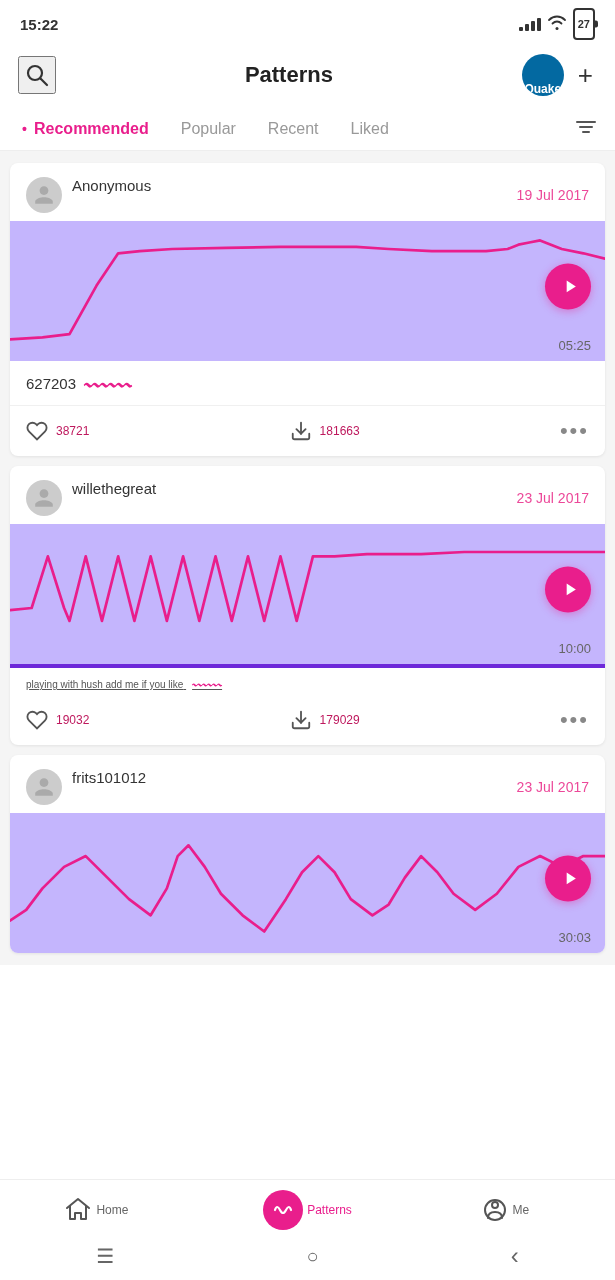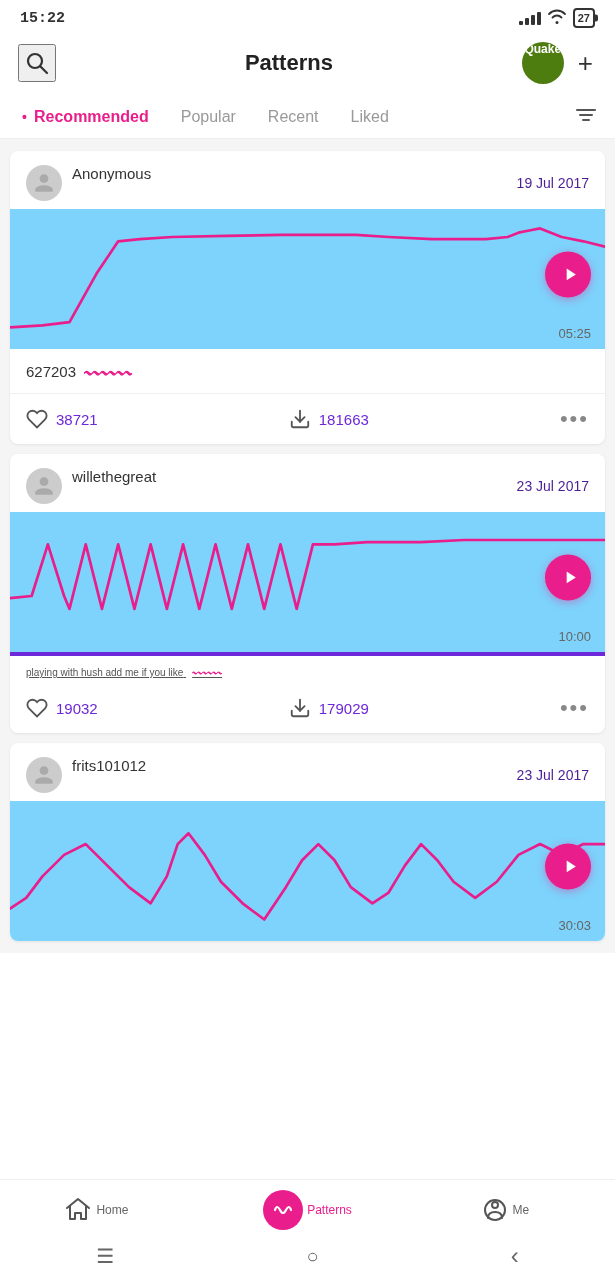--- a/index.html
+++ b/index.html
@@ -13,29 +13,29 @@
     }
 
     
     .status-bar {
       display: flex;
       justify-content: space-between;
       align-items: center;
       padding: 8px 20px 4px;
       background: #fff;
     }
-    .status-time { font-size: 15px; font-weight: 600; color: #333; font-family: Liberation Mono, monospace; }
+    .status-time { font-size: 15px; font-weight: 600; color: #333; }
     .status-icons { display: flex; align-items: center; gap: 6px; }
     .signal-bars { display: flex; align-items: flex-end; gap: 2px; }
     .signal-bar { background: #333; border-radius: 1px; width: 4px; }
     .wifi-icon { font-size: 16px; color: #333; }
     .battery-box {
       border: 2px solid #333;
       border-radius: 4px;
-      padding: 2px 3px;
+      padding: 8px 3px;
       font-size: 11px;
       font-weight: 600;
       color: #333;
       position: relative;
     }
     .battery-box::after {
       content: '';
       position: absolute;
       right: -5px;
       top: 50%;
@@ -63,22 +63,22 @@
       font-size: 22px;
       font-weight: 700;
       color: #222;
     }
     .header-right {
       display: flex; align-items: center; gap: 10px;
     }
     .avatar-btn {
       width: 42px; height: 42px;
       border-radius: 50%;
-      background: #4d7c0f;
-      display: flex; align-items: flex-start; justify-content: center;
+      background: #0369a1;
+      display: flex; align-items: flex-end; justify-content: center;
       cursor: pointer;
       overflow: hidden;
     }
     .avatar-text { color: #fff; font-size: 12px; font-weight: 600; }
     .add-btn {
       font-size: 26px;
       color: #333;
       cursor: pointer;
       line-height: 1;
       padding: 0 4px;
@@ -146,26 +146,26 @@
       gap: 10px;
     }
     .user-avatar {
       width: 36px; height: 36px;
       border-radius: 50%;
       background: #ccc;
       display: flex; align-items: center; justify-content: center;
     }
     .user-avatar svg { width: 22px; height: 22px; fill: #fff; }
     .username { font-size: 15px; color: #333; font-weight: 500; }
-    .card-date { font-size: 14px; color: #4c1d95; }
+    .card-date { font-size: 14px; color: #ec4899; }
 
     
     .waveform-area {
       position: relative;
-      background: #7dd3fc;
+      background: #c4b5fd;
       height: 140px;
       overflow: hidden;
     }
     .waveform-svg {
       width: 100%;
       height: 100%;
     }
     .play-btn {
       position: absolute;
       right: 14px;
@@ -205,21 +205,21 @@
       padding: 12px 16px;
       gap: 0;
     }
     .footer-item {
       display: flex;
       align-items: center;
       gap: 8px;
       cursor: pointer;
     }
     .footer-item svg { width: 22px; height: 22px; }
-    .footer-count { font-size: 15px; color: #6d28d9; }
+    .footer-count { font-size: 12px; color: #be185d; }
     .footer-divider { flex: 1; }
     .more-btn {
       font-size: 22px;
       color: #888;
       cursor: pointer;
       letter-spacing: 2px;
     }
 
     
     .card-desc {

